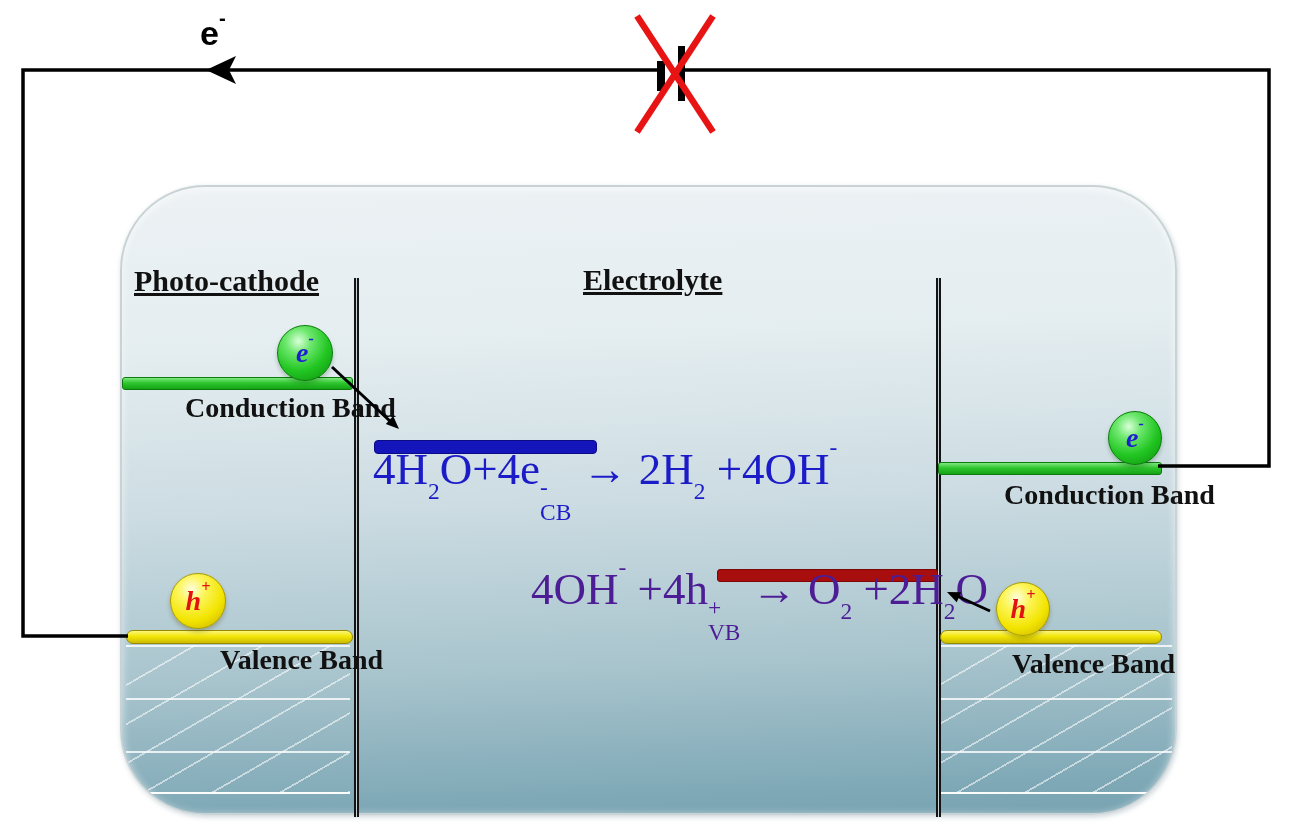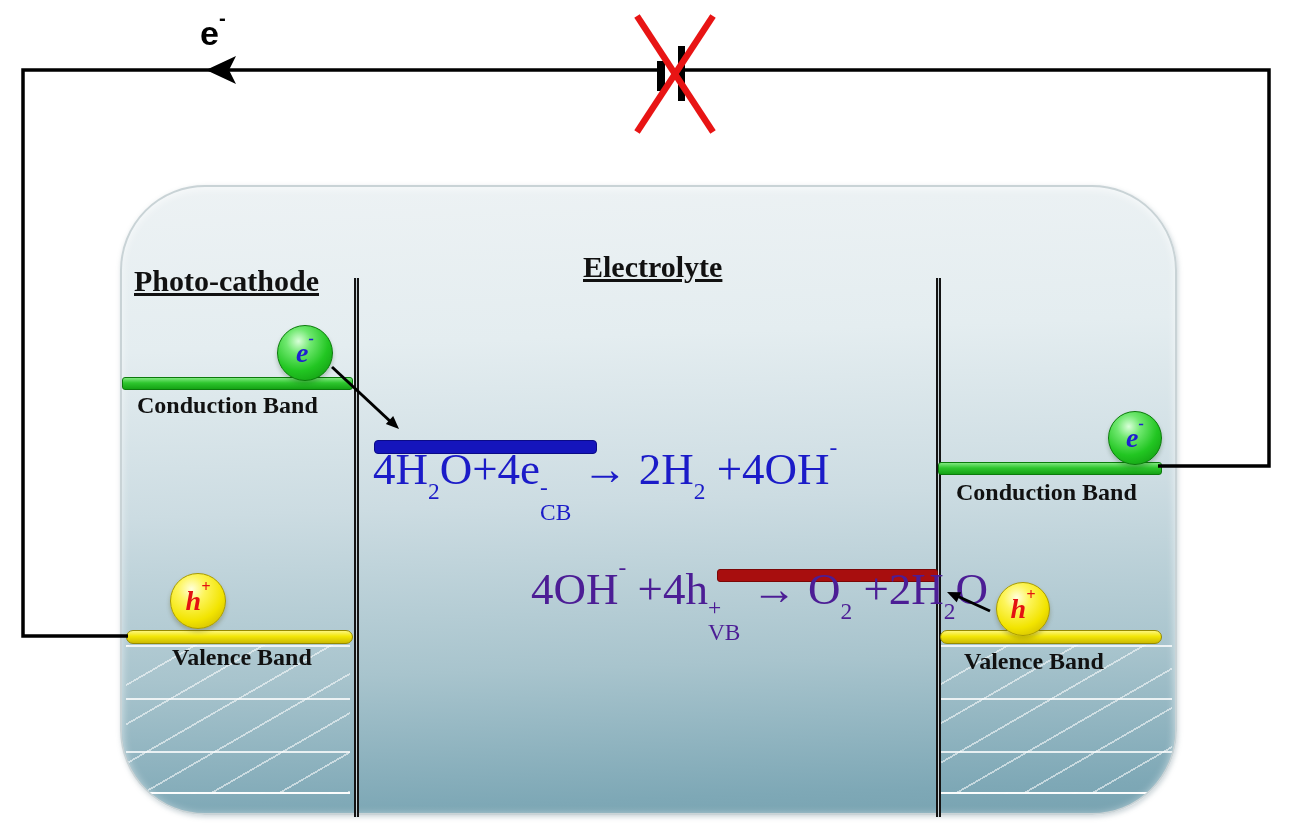--- a/index.html
+++ b/index.html
@@ -67,23 +67,23 @@
   .sph-e-right{left:1108px;top:411px;width:52px;height:52px;}
   .sph-h-left{left:170px;top:573px;width:54px;height:54px;}
   .sph-h-right{left:996px;top:582px;width:52px;height:52px;}
   .p-label{font:italic bold 28px "Liberation Serif",serif;line-height:1;}
   .p-label sup{font-size:58%;position:relative;top:-0.45em;line-height:0;}
   .p-label.e{color:#1f1fd0;}
   .p-label.h{color:#e31212;}
   
   .lbl{position:absolute;white-space:nowrap;color:#111;font-family:"Liberation Serif",serif;font-weight:bold;}
   .region{font-size:30px;text-decoration:underline;}
-  .band-lbl{font-size:24px;}
+  .band-lbl{font-size:28px;margin-left:48px;}
   .lbl-photo-cathode{left:134px;top:264px;}
-  .lbl-electrolyte{left:583px;top:250px;}
+  .lbl-electrolyte{left:583px;top:263px;}
   .lbl-photo-anode{left:983px;top:264px;}
   .lbl-cb-left{left:137px;top:392px;}
   .lbl-cb-right{left:956px;top:479px;}
   .lbl-vb-left{left:172px;top:644px;}
   .lbl-vb-right{left:964px;top:648px;}
   
   .rx{position:absolute;white-space:nowrap;font-family:"Liberation Serif",serif;font-size:45px;line-height:1;}
   .rx.blue{left:373px;top:447px;color:#1b1bc8;text-align:right;}
   .rx.red{left:531px;top:567px;color:#4c1d95;}
   .rx sup{font-size:52%;line-height:0;position:relative;top:-0.55em;}

